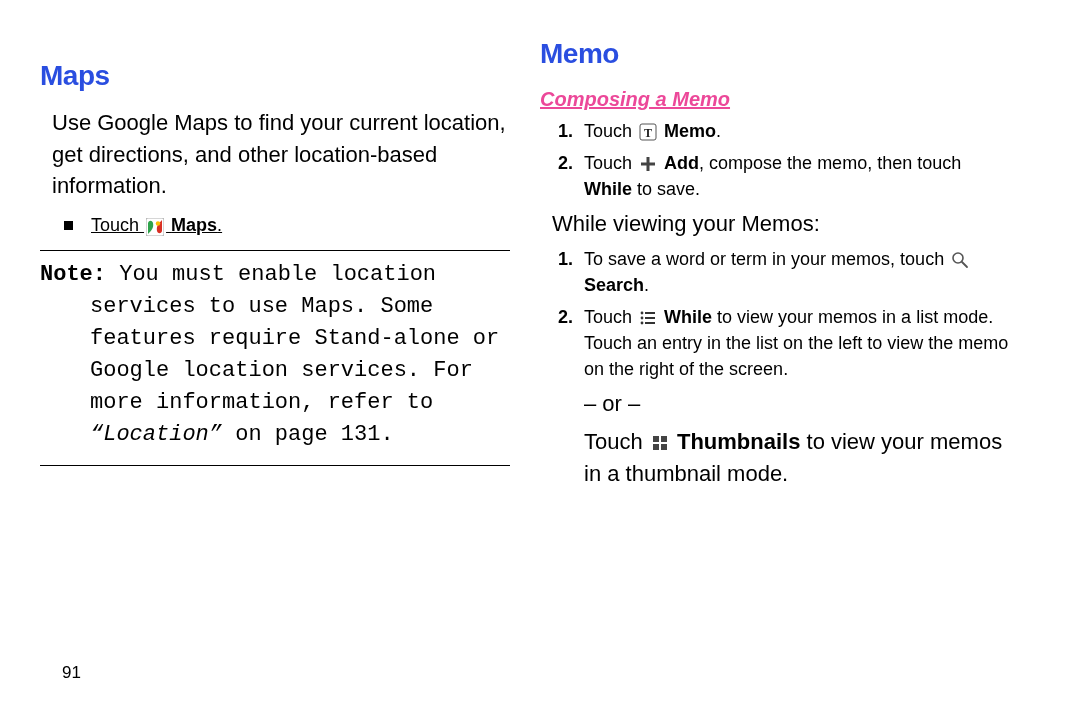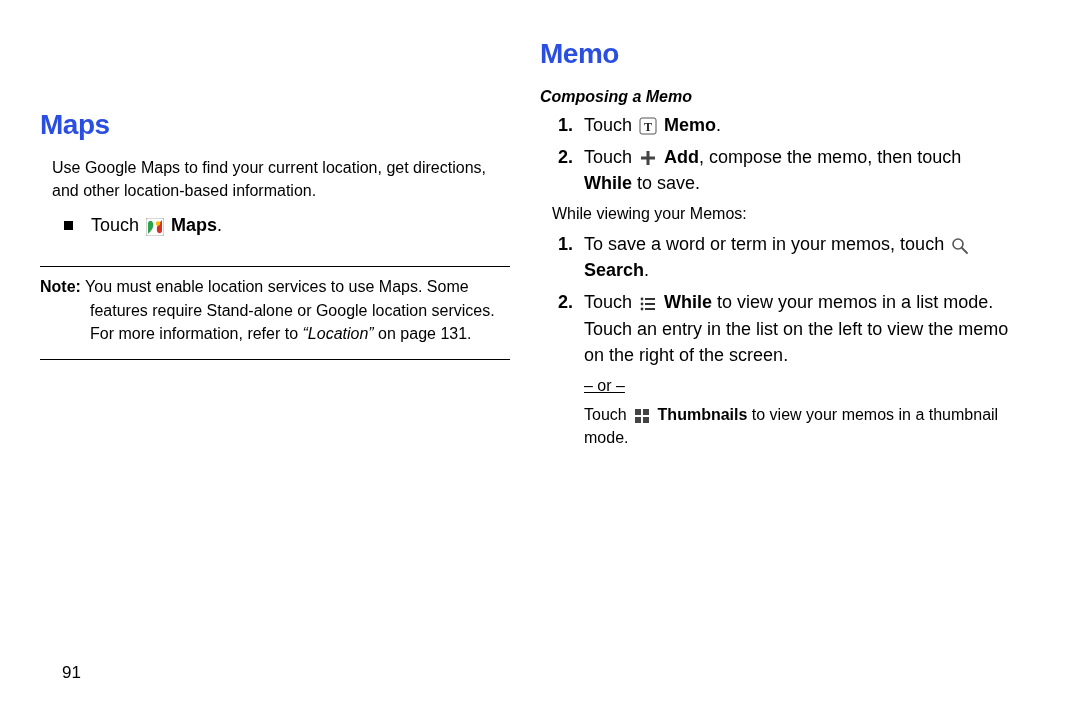--- a/index.html
+++ b/index.html
@@ -26,42 +26,45 @@
     h2.sec {
       font-weight: bold;
       font-size: 28px;
       color: #2a4ee0;
       margin: 0 0 10px 0;
       letter-spacing: -0.5px;
     }
     h3.sub {
       font-weight: bold;
       font-style: italic;
-      font-size: 16px;
-      color: #000000;
+      font-size: 20px;
+      color: #ec4899;
       margin: 10px 0 4px 0;
+      text-decoration: underline;
     }
     p.body {
       margin: 0 0 6px 0;
-      font-size: 16px;
+      font-size: 22px;
     }
     .indent1 { padding-left: 12px; }
     .rule-top { border-top: 1px solid #000; }
     .rule-bot { border-bottom: 1px solid #000; }
     .note {
       padding: 8px 0 8px 0;
-      margin: 24px 0;
+      margin: 8px 0;
+      font-family: Liberation Mono, monospace;
     }
     .note-body { padding-left: 50px; text-indent: -50px; }
     .ref-italic { font-style: italic; }
     .bullet-row {
       display: flex;
       align-items: center;
       gap: 18px;
       padding: 4px 0 4px 24px;
+      text-decoration: underline;
     }
     .square { width: 9px; height: 9px; background: #000; display: inline-block; flex: 0 0 auto; }
     ol.num {
       list-style: none;
       counter-reset: li;
       padding-left: 44px;
       margin: 2px 0 2px 0;
     }
     ol.num > li {
       counter-increment: li;
@@ -76,21 +79,21 @@
     }
     .bold { font-weight: bold; }
     .icon {
       display: inline-flex;
       vertical-align: middle;
       width: 18px; height: 18px;
       align-items: center; justify-content: center;
       margin: 0 2px;
     }
     .icon svg { width: 18px; height: 18px; }
-    .spacer-or { padding-left: 44px; text-decoration: underline; }
+    .spacer-or { padding-left: 44px; }
     .continue { padding-left: 44px; }
     .page-num {
       position: absolute;
       left: 62px;
       bottom: 34px;
       font-size: 17px;
     }
   </style>
 </head>
 <body>

